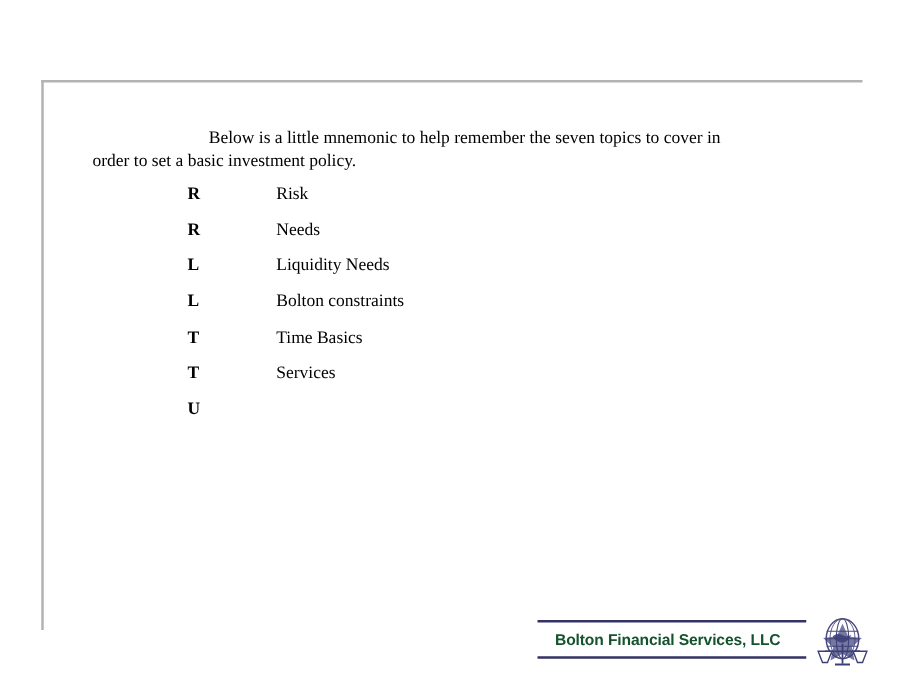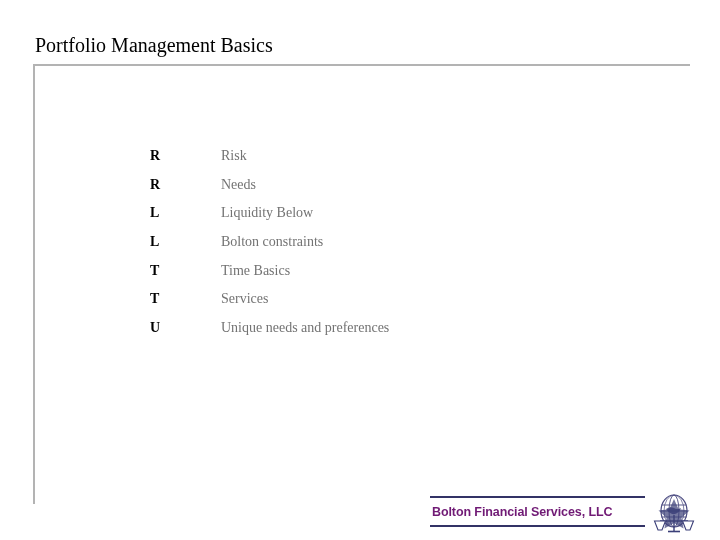--- a/index.html
+++ b/index.html
@@ -84,21 +84,21 @@
   .mnemonic-letter {
     width: 71px;
     flex: 0 0 71px;
     font-size: 14px;
     font-weight: bold;
     color: #000000;
   }
   .mnemonic-text {
     font-size: 14px;
     font-weight: 400;
-    color: #737373;
+    color: #000000;
     white-space: nowrap;
   }
 
   
   #footer {
     position: absolute;
     left: 428px;
     top: 496px;
     width: 292px;
     height: 44px;
@@ -114,85 +114,84 @@
   #footer-rule-bottom {
     position: absolute;
     left: 2px;
     top: 29px;
     width: 215px;
     height: 2px;
     background: #333366;
   }
   #footer-company {
     position: absolute;
-    left: 4px;
+    left: 16px;
     top: 5px;
     width: 216px;
     font-family: "Liberation Sans", "DejaVu Sans", sans-serif;
     font-size: 12.5px;
     line-height: 22px;
     font-weight: bold;
     letter-spacing: -0.1px;
-    color: #701a75;
+    color: #14532d;
     white-space: nowrap;
   }
   #footer-logo {
     position: absolute;
     left: 222px;
     top: -5px;
     width: 48px;
     height: 46px;
   }
 </style>
 </head>
 <body>
 
 <div id="slide">
 
-  <div id="slide-title">Portfolio Management Basics</div>
 
   <div id="title-rule"></div>
   <div id="left-rule"></div>
 
+  <div id="intro-paragraph">Below is a little mnemonic to help remember the seven topics to cover in order to set a basic investment policy.</div>
 
   <div id="mnemonic-list">
 
     <div class="mnemonic-row">
       <div class="mnemonic-letter">R</div>
       <div class="mnemonic-text">Risk</div>
     </div>
 
     <div class="mnemonic-row">
       <div class="mnemonic-letter">R</div>
       <div class="mnemonic-text">Needs</div>
     </div>
 
     <div class="mnemonic-row">
       <div class="mnemonic-letter">L</div>
-      <div class="mnemonic-text">Liquidity Below</div>
+      <div class="mnemonic-text">Liquidity Needs</div>
     </div>
 
     <div class="mnemonic-row">
       <div class="mnemonic-letter">L</div>
       <div class="mnemonic-text">Bolton constraints</div>
     </div>
 
     <div class="mnemonic-row">
       <div class="mnemonic-letter">T</div>
       <div class="mnemonic-text">Time Basics</div>
     </div>
 
     <div class="mnemonic-row">
       <div class="mnemonic-letter">T</div>
       <div class="mnemonic-text">Services</div>
     </div>
 
     <div class="mnemonic-row">
       <div class="mnemonic-letter">U</div>
-      <div class="mnemonic-text">Unique needs and preferences</div>
     </div>
 
   </div>
 
   <div id="footer">
     <div id="footer-rule-top"></div>
     <div id="footer-company">Bolton Financial Services, LLC</div>
     <div id="footer-rule-bottom"></div>
 
     <div id="footer-logo">

